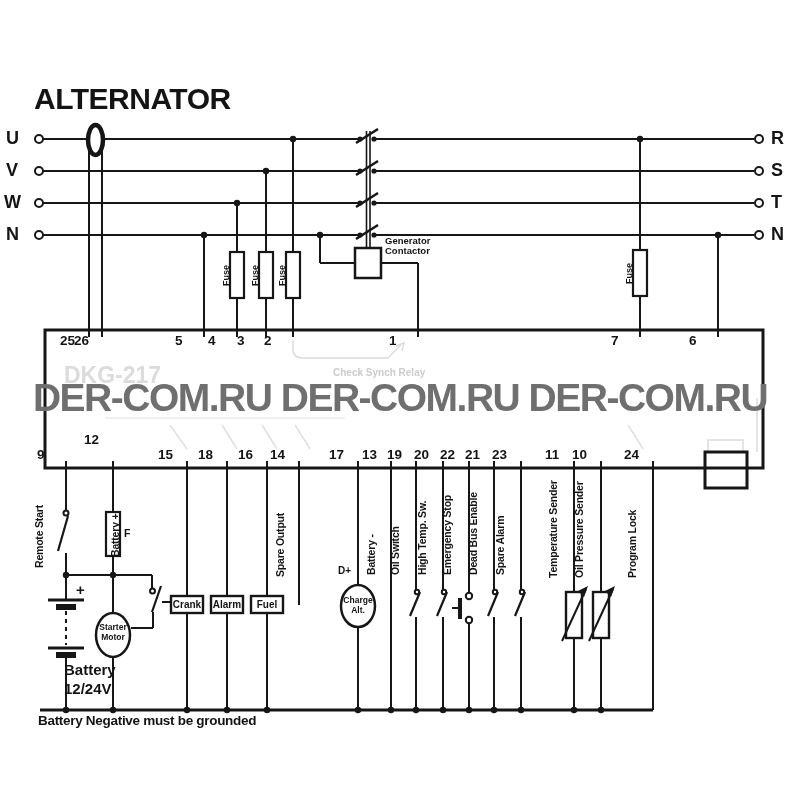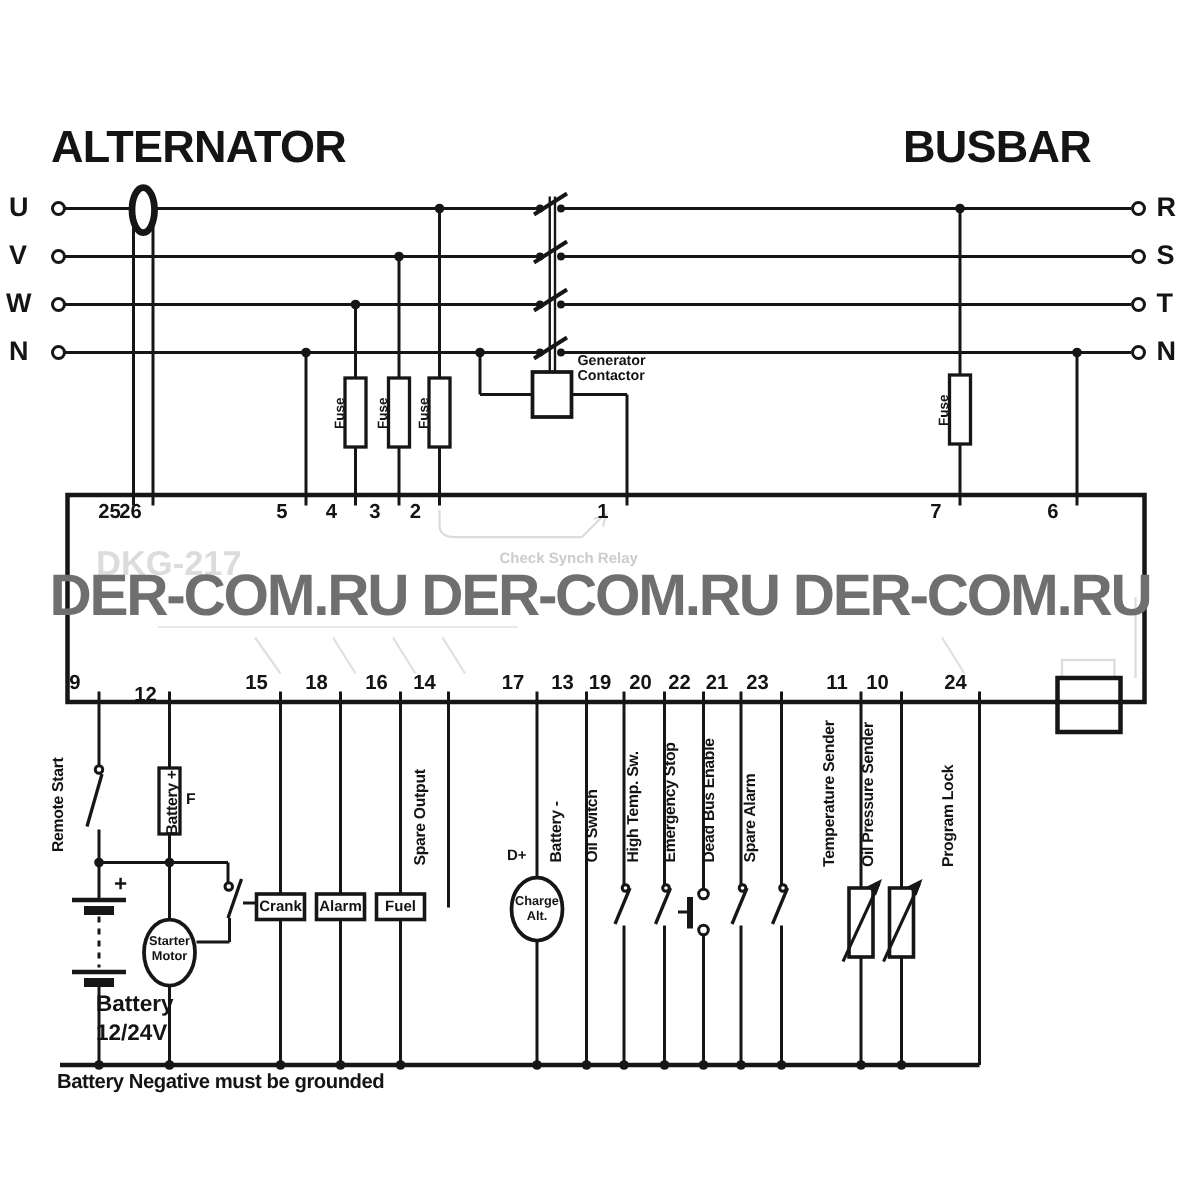--- a/index.html
+++ b/index.html
@@ -2,21 +2,21 @@
 <html><head>
 <meta charset="utf-8">
 <style>
   html,body{margin:0;padding:0;background:#ffffff;}
   #canvas{position:relative;width:800px;height:800px;background:#ffffff;overflow:hidden;
           font-family:"Liberation Sans", sans-serif;color:#141414;border-radius:10px;}
   #canvas > svg{position:absolute;left:0;top:0;}
   .abs{position:absolute;white-space:nowrap;}
   .title{font-size:30px;font-weight:bold;letter-spacing:-0.5px;}
   .phase{font-size:18px;font-weight:bold;width:26px;}
-  .num{font-size:13.5px;font-weight:bold;width:26px;text-align:center;}
+  .num{font-size:13.5px;font-weight:bold;width:26px;text-align:left;}
   .vlabel{position:absolute;height:12px;line-height:12px;font-size:10.5px;font-weight:bold;
           white-space:nowrap;transform-origin:0 100%;transform:rotate(-90deg);letter-spacing:-0.2px;}
   .fuselbl{position:absolute;height:12px;line-height:12px;font-size:9px;font-weight:bold;
            white-space:nowrap;transform-origin:0 100%;transform:rotate(-90deg);}
   .boxlbl{font-size:10px;font-weight:bold;text-align:center;}
   .small2{font-size:8.5px;font-weight:bold;text-align:center;line-height:10px;}
   .watermark{left:0;top:376px;width:800px;text-align:center;font-size:39px;font-weight:bold;
              letter-spacing:-1.5px;color:#6f6f6f;}
   .ghosttxt{color:#dcdcdc;}
   .spec{left:585px;top:494px;width:180px;text-align:right;font-size:11px;font-weight:bold;line-height:17px;}
@@ -228,21 +228,20 @@
           <circle cx="469" cy="710" r="3.2"></circle>
         <circle cx="494" cy="710" r="3.2"></circle>
           <circle cx="521" cy="710" r="3.2"></circle>
         <circle cx="574" cy="710" r="3.2"></circle>
           <circle cx="601" cy="710" r="3.2"></circle>
       </g>
     </g>
   </svg>
 
   <div class="abs title" style="left:34px;top:82px;">ALTERNATOR</div>
-  <div class="abs title" style="left:602px;top:82px;">BUSBAR</div>
 
   <div class="abs phase" style="left:6px;top:128px;">U</div>
   <div class="abs phase" style="left:6px;top:160px;">V</div>
   <div class="abs phase" style="left:4px;top:192px;">W</div>
   <div class="abs phase" style="left:6px;top:224px;">N</div>
   <div class="abs phase" style="left:771px;top:128px;">R</div>
   <div class="abs phase" style="left:771px;top:160px;">S</div>
   <div class="abs phase" style="left:771px;top:192px;">T</div>
   <div class="abs phase" style="left:771px;top:224px;">N</div>
 
@@ -264,21 +263,21 @@
   <div class="abs num" style="left:74px;top:333px;">26</div>
   <div class="abs num" style="left:175px;top:333px;">5</div>
   <div class="abs num" style="left:208px;top:333px;">4</div>
   <div class="abs num" style="left:237px;top:333px;">3</div>
   <div class="abs num" style="left:264px;top:333px;">2</div>
   <div class="abs num" style="left:389px;top:333px;">1</div>
   <div class="abs num" style="left:611px;top:333px;">7</div>
   <div class="abs num" style="left:689px;top:333px;">6</div>
 
   <div class="abs num" style="left:37px;top:447px;">9</div>
-  <div class="abs num" style="left:84px;top:455px;">12</div>
+  <div class="abs num" style="left:84px;top:432px;">12</div>
   <div class="abs num" style="left:158px;top:447px;">15</div>
   <div class="abs num" style="left:198px;top:447px;">18</div>
   <div class="abs num" style="left:238px;top:447px;">16</div>
   <div class="abs num" style="left:270px;top:447px;">14</div>
   <div class="abs num" style="left:329px;top:447px;">17</div>
   <div class="abs num" style="left:362px;top:447px;">13</div>
   <div class="abs num" style="left:387px;top:447px;">19</div>
   <div class="abs num" style="left:414px;top:447px;">20</div>
   <div class="abs num" style="left:440px;top:447px;">22</div>
   <div class="abs num" style="left:465px;top:447px;">21</div>

